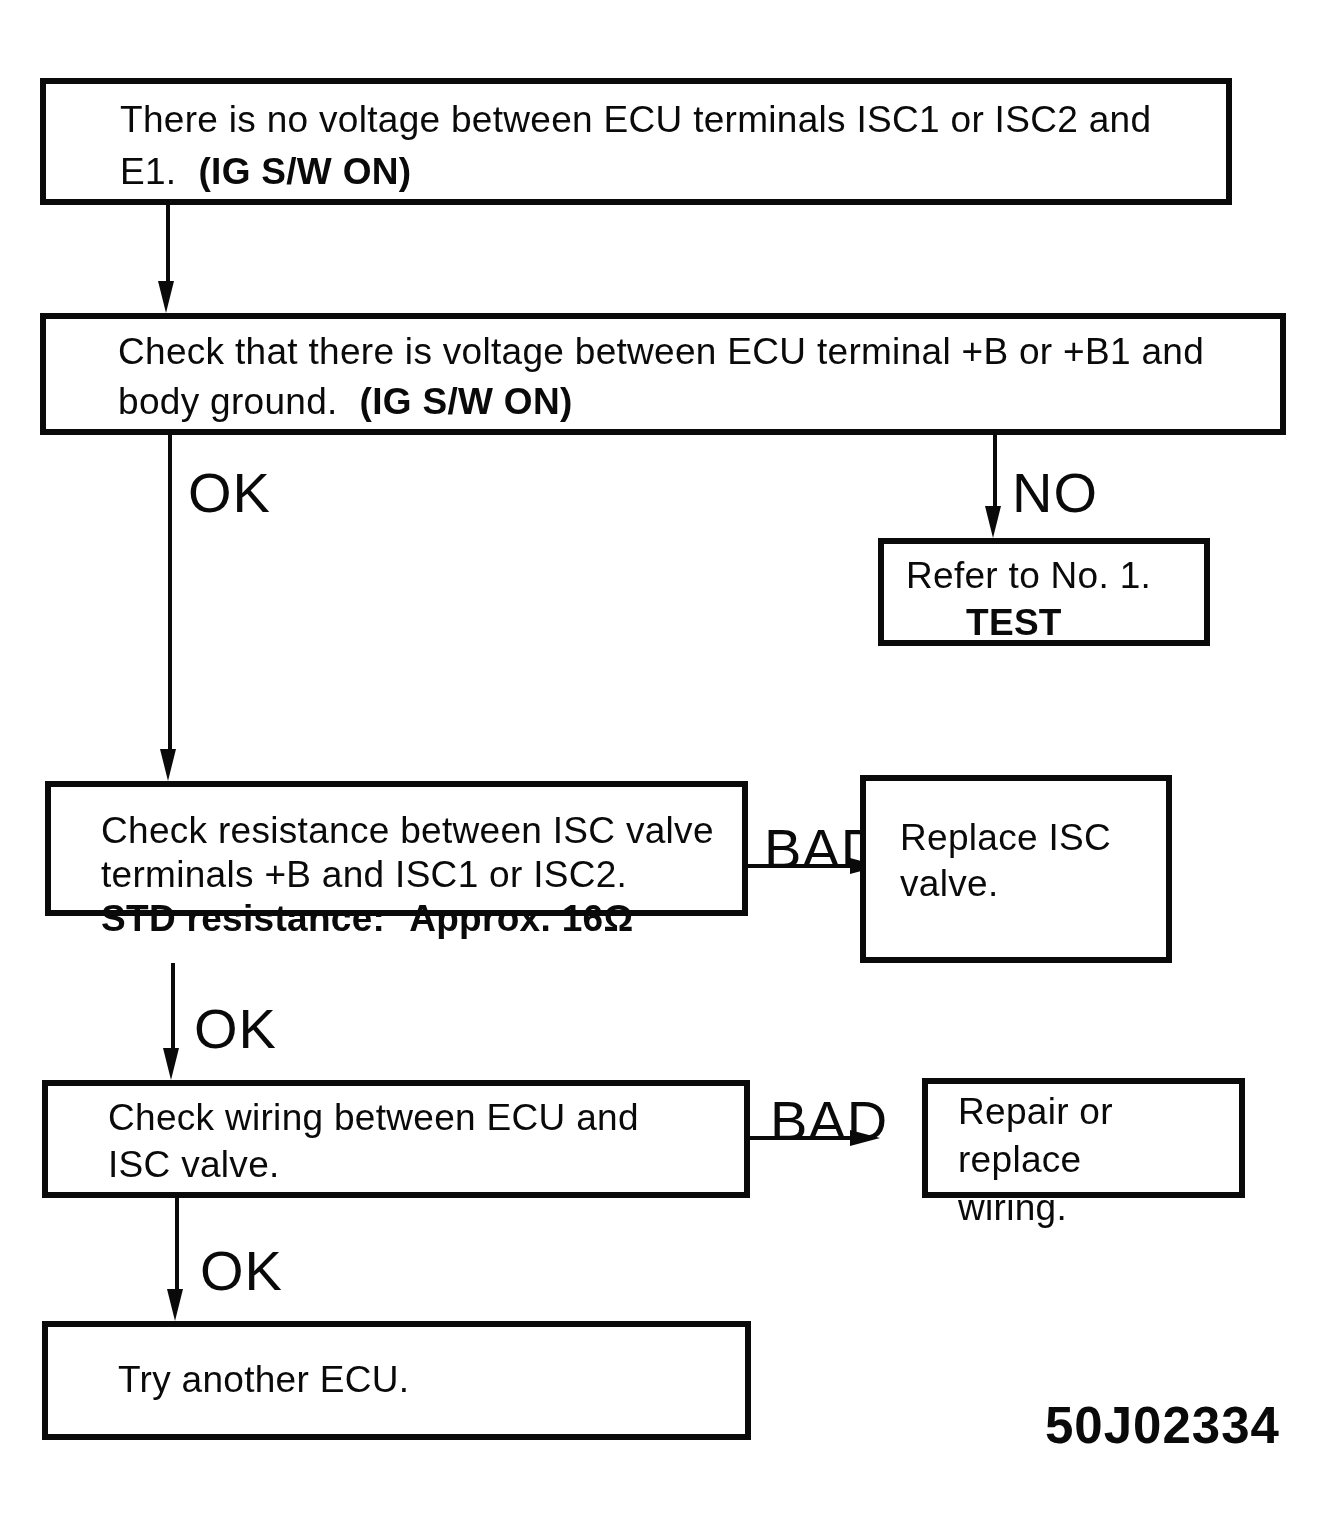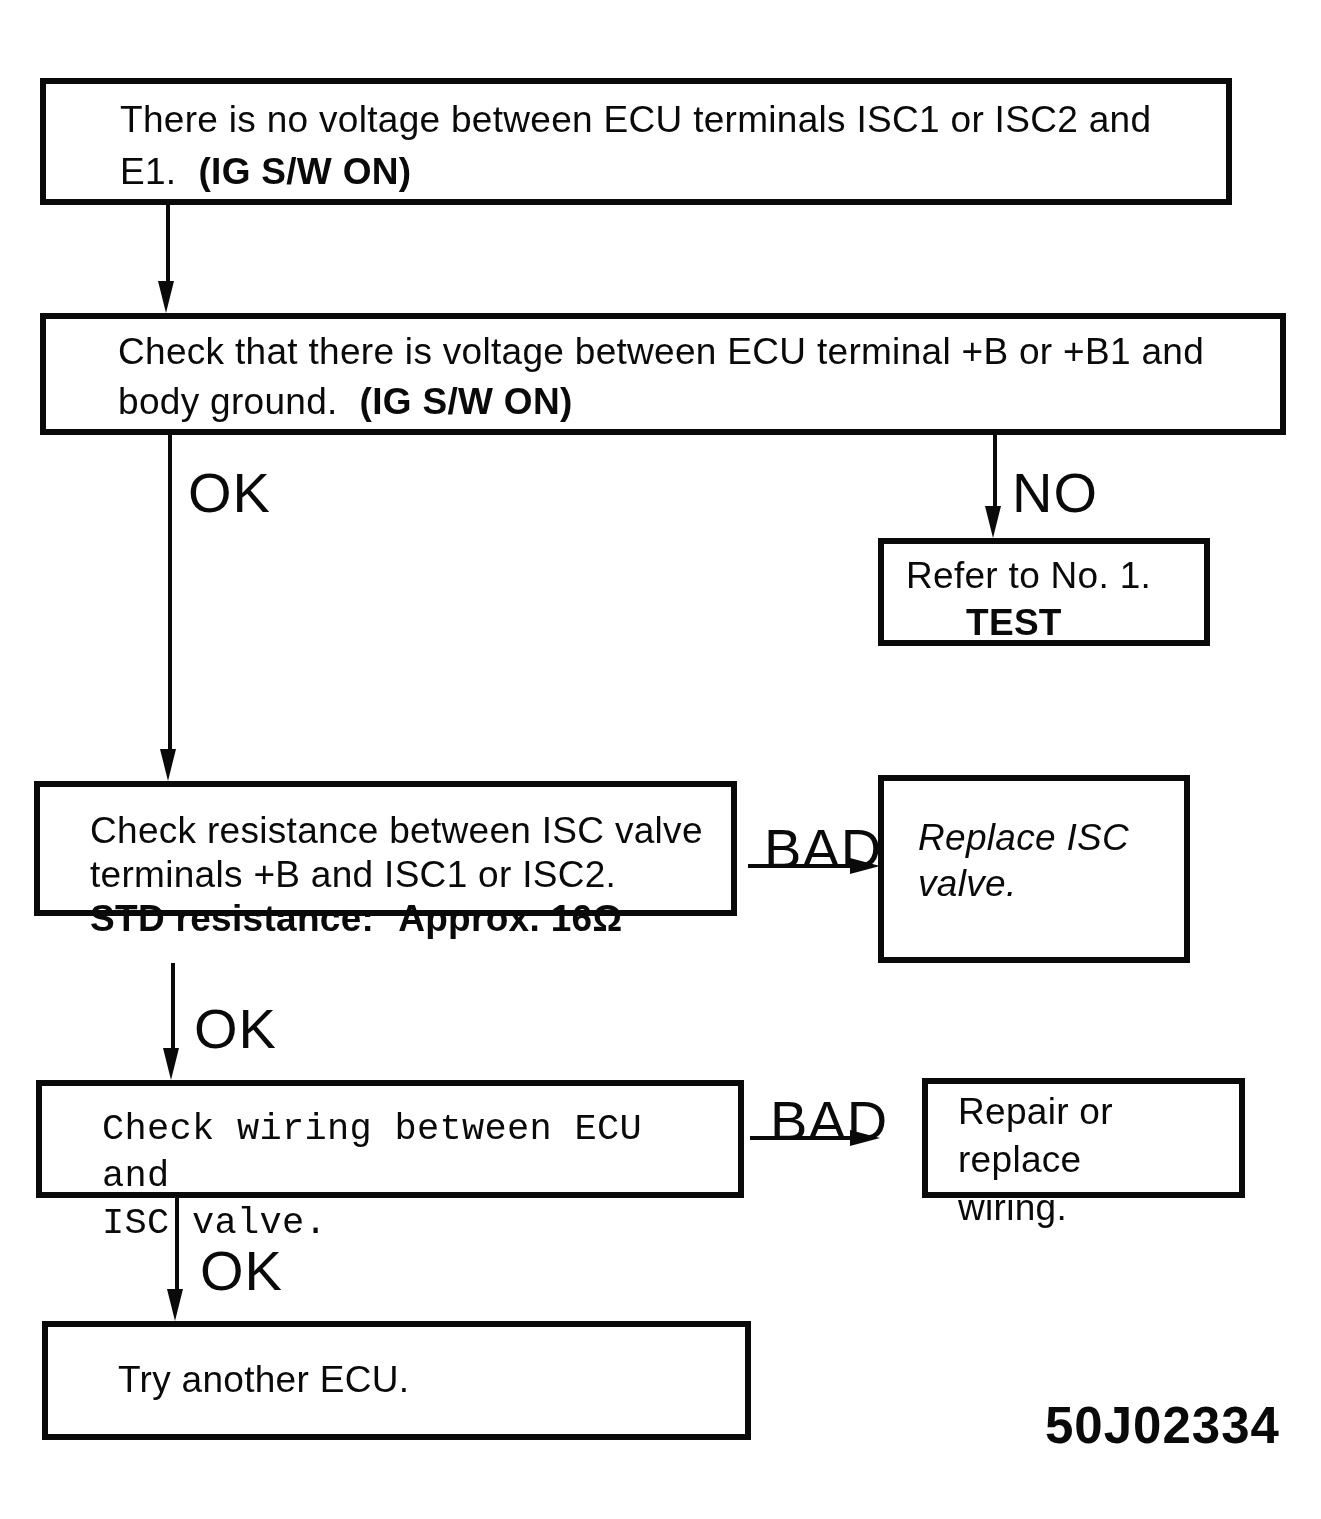--- a/index.html
+++ b/index.html
@@ -21,23 +21,23 @@
     letter-spacing: 0.3px;
   }
   .b { font-weight: bold; }
   .gap { margin-left: 22px; }
   .gap-sm { margin-left: 24px; }
   .line { display: block; }
   
   .n-step1   { left: 40px;  top: 78px;   width: 1192px; height: 127px; padding: 10px 4px 0 74px; line-height: 52px; }
   .n-step2   { left: 40px;  top: 313px;  width: 1246px; height: 122px; padding: 8px 2px 0 72px;  line-height: 50px; }
   .n-refer   { left: 878px; top: 538px;  width: 332px;  height: 108px; padding: 8px 6px 0 22px;   line-height: 47px; }
-  .n-step3   { left: 34px;  top: 781px;  width: 703px;  height: 135px; padding: 22px 8px 0 50px;  line-height: 44px; }
-  .n-replace { left: 878px; top: 775px;  width: 312px;  height: 188px; padding: 34px 6px 0 34px;  line-height: 46px; font-style: italic; }
-  .n-step4   { left: 36px;  top: 1080px; width: 708px;  height: 118px; padding: 20px 8px 0 60px;   line-height: 47px; font-family: Liberation Mono, monospace; }
+  .n-step3   { left: 45px;  top: 781px;  width: 703px;  height: 135px; padding: 22px 8px 0 50px;  line-height: 44px; }
+  .n-replace { left: 860px; top: 775px;  width: 312px;  height: 188px; padding: 34px 6px 0 34px;  line-height: 46px; }
+  .n-step4   { left: 42px;  top: 1080px; width: 708px;  height: 118px; padding: 8px 8px 0 60px;   line-height: 47px; }
   .n-repair  { left: 878px; top: 1078px; width: 323px;  height: 120px; padding: 4px 4px 0 30px;   line-height: 48px; margin-left: 44px; }
   .n-step5   { left: 42px;  top: 1321px; width: 709px;  height: 119px; padding: 28px 8px 0 70px;  line-height: 50px; }
   .n-refer .line2 { padding-left: 60px; }
 
   .vline { position: absolute; width: 4px; background: #0a0a0a; }
   .hline { position: absolute; height: 4px; background: #0a0a0a; }
   .arrow-down {
     position: absolute; width: 0; height: 0;
     border-left: 8px solid transparent;
     border-right: 8px solid transparent;

